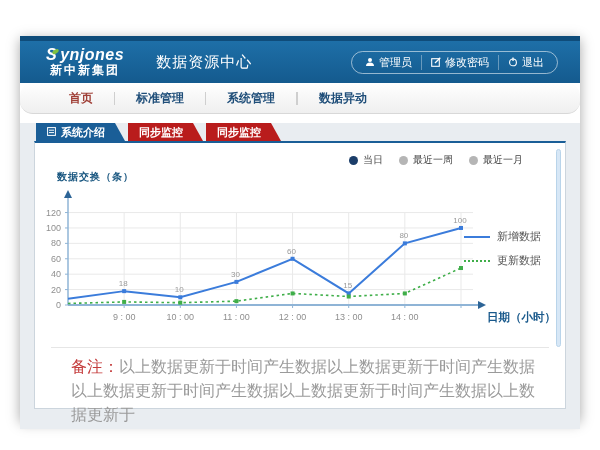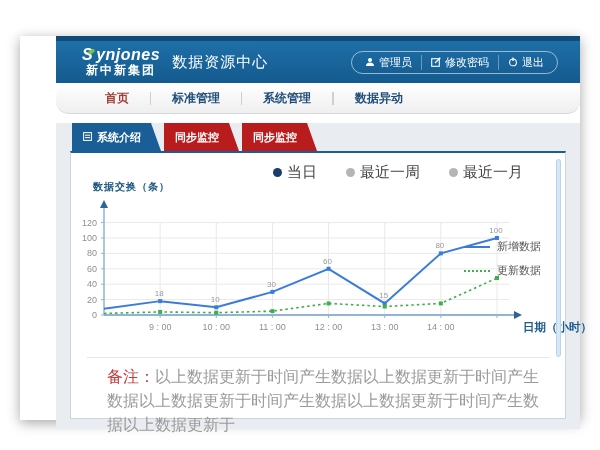--- a/index.html
+++ b/index.html
@@ -1,59 +1,59 @@
 <!DOCTYPE html>
 <html><head>
 <meta charset="utf-8">
 <style>
   * { margin:0; padding:0; box-sizing:border-box; }
   html,body { width:600px; height:450px; background:#ffffff; overflow:hidden;
     font-family:"Liberation Sans", sans-serif; }
 
   .app-window { position:absolute; left:20px; top:36px; width:560px; height:384px;
-    background:#fff; box-shadow:0 3px 12px rgba(0,0,0,.35);padding-left:36px; }
+    background:#fff; box-shadow:0 3px 12px rgba(0,0,0,.35); }
 
   
   .top-strip { height:5px; background:#0f4c7a; }
   .header { height:42px; background:linear-gradient(#1e6fa8,#145a8e);
     display:flex; align-items:center; color:#fff; }
   .logo { margin-left:26px; text-align:center; line-height:1.05; position:relative; }
   .logo-brand { font-size:16px; font-weight:bold; font-style:italic; letter-spacing:.5px; }
   .logo-brand .leaf { display:inline-block; width:7px; height:4px; background:#7ec141;
     border-radius:60% 40% 60% 40%; transform:rotate(-25deg) translateY(-7px); margin:0 -2px; }
   .logo-sub { font-size:12px; font-weight:bold; letter-spacing:2px; }
-  .app-title { margin-left:12px; font-size:15px; letter-spacing:1px; }
+  .app-title { margin-left:32px; font-size:15px; letter-spacing:1px; }
   .user-pill { margin-left:auto; margin-right:22px; display:flex; align-items:flex-end;
     border:1px solid rgba(255,255,255,.55); border-radius:12px; padding:3px 4px; font-size:11px; }
   .user-pill .item { display:flex; align-items:center; gap:4px; padding:0 9px; cursor:pointer; }
   .user-pill .item + .item { border-left:1px solid rgba(255,255,255,.35); }
   .user-pill svg { display:block; }
 
   
   .nav { height:31px; background:linear-gradient(#ffffff,#efefef);
     border-bottom:1px solid #d8d8d8; display:flex; align-items:center; padding-left:28px;
     font-size:12px; font-weight:bold;border-radius:13px; }
   .nav-item { padding:0 21px; color:#1f4e79; cursor:pointer; }
   .nav-item.active { color:#a04038; }
   .nav-divider { width:1px; height:13px; background:#cfcfcf; }
 
   
   .content { position:relative; height:306px; background:#e9edf1; }
-  .tabs { display:flex; margin:9px 0 0 16px; height:28px; }
+  .tabs { display:flex; margin:9px 0 0 16px; height:18px; }
   .tab { display:flex; align-items:center; gap:5px; color:#fff; font-size:11px;
     font-weight:bold; padding:0 20px 0 11px; cursor:pointer;
     clip-path:polygon(0 0, calc(100% - 10px) 0, 100% 100%, 0 100%); }
   .tab.active { background:#1a5e97; }
   .tab.inactive { background:#b91c1c; margin-left:3px; }
 
   .panel { position:relative; margin:0 14px; height:268px; background:#fff;
     border:1px solid #ccd5dd; border-top:2px solid #1a5e97; }
 
-  .filters { position:absolute; top:10px; right:42px; display:flex; gap:29px;
-    font-size:15px; color:#444; align-items:flex-start; }
+  .filters { position:absolute; top:10px; right:42px; display:flex; gap:16px;
+    font-size:10px; color:#444; align-items:flex-start; }
   .filter { display:flex; align-items:center; gap:5px; cursor:pointer; }
   .dot { width:9px; height:9px; border-radius:50%; background:#b5b5b5; }
   .filter.selected .dot { background:#1b3d69; }
 
   .y-title { position:absolute; top:27px; left:22px; font-size:10px; font-weight:bold;
     color:#17557f; letter-spacing:1px; }
 
   .chart-area { position:absolute; left:0; top:44px; width:530px; height:146px; }
   .chart-area svg { display:block; }
 

